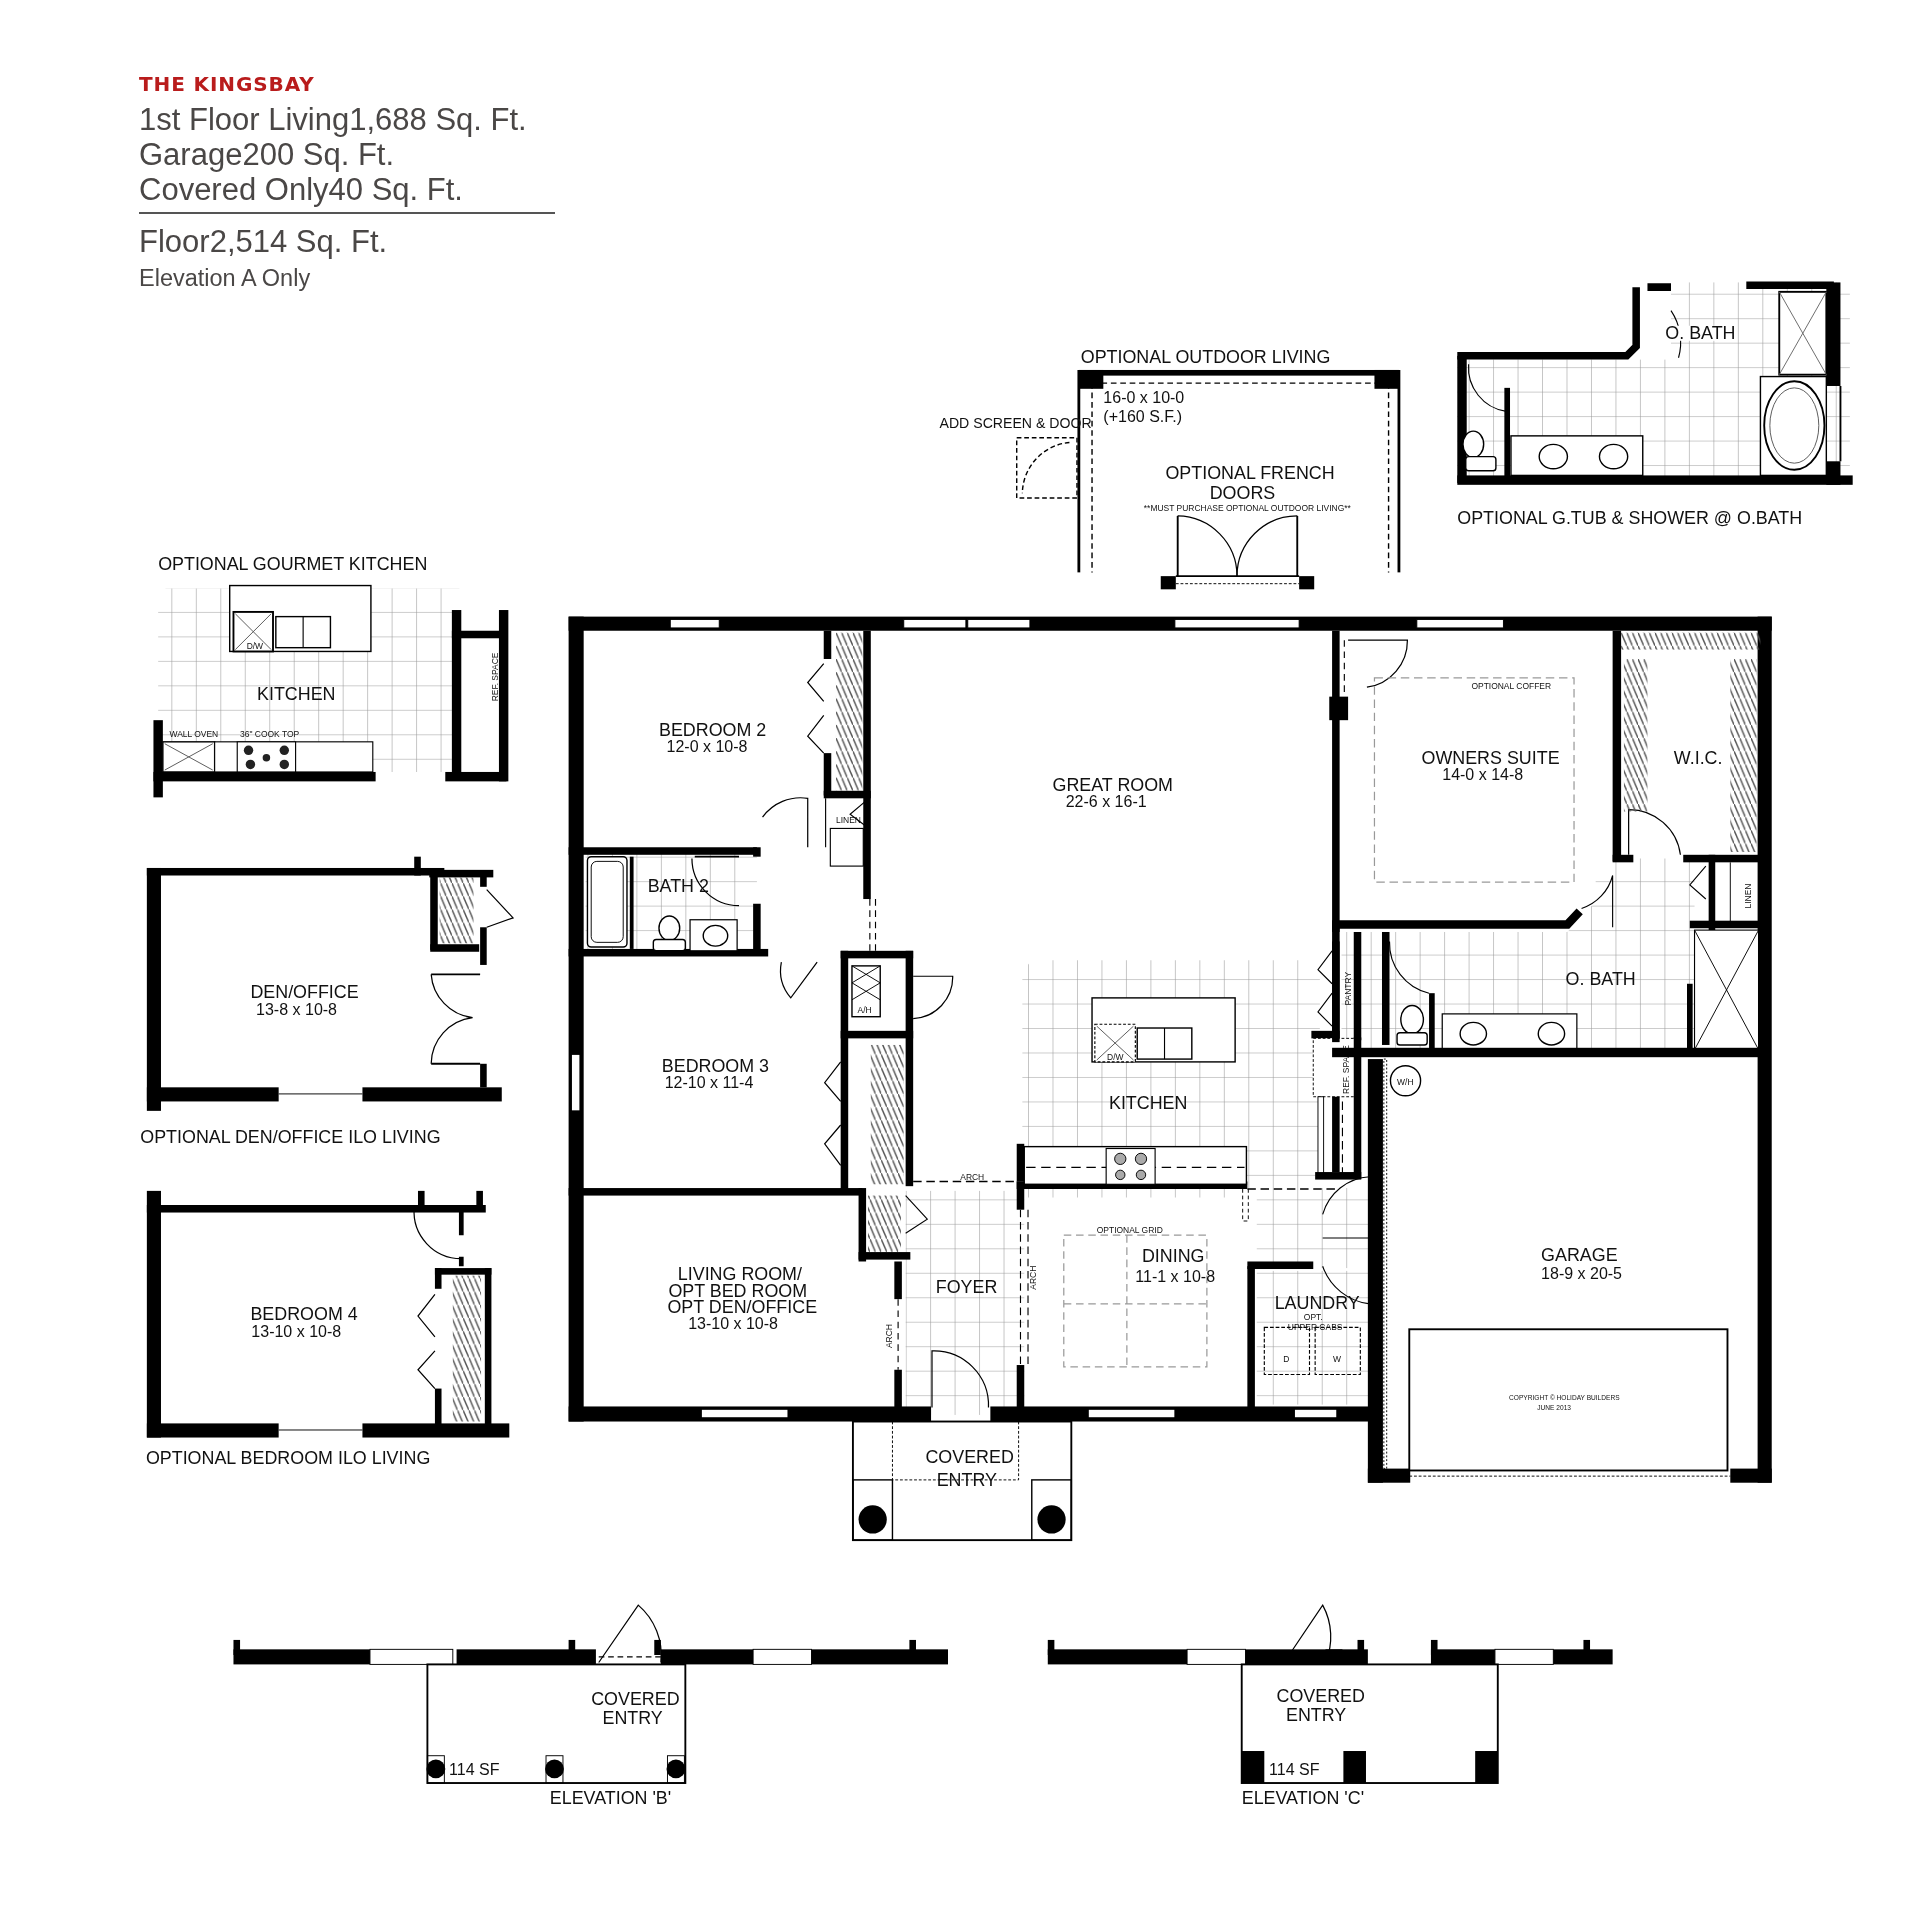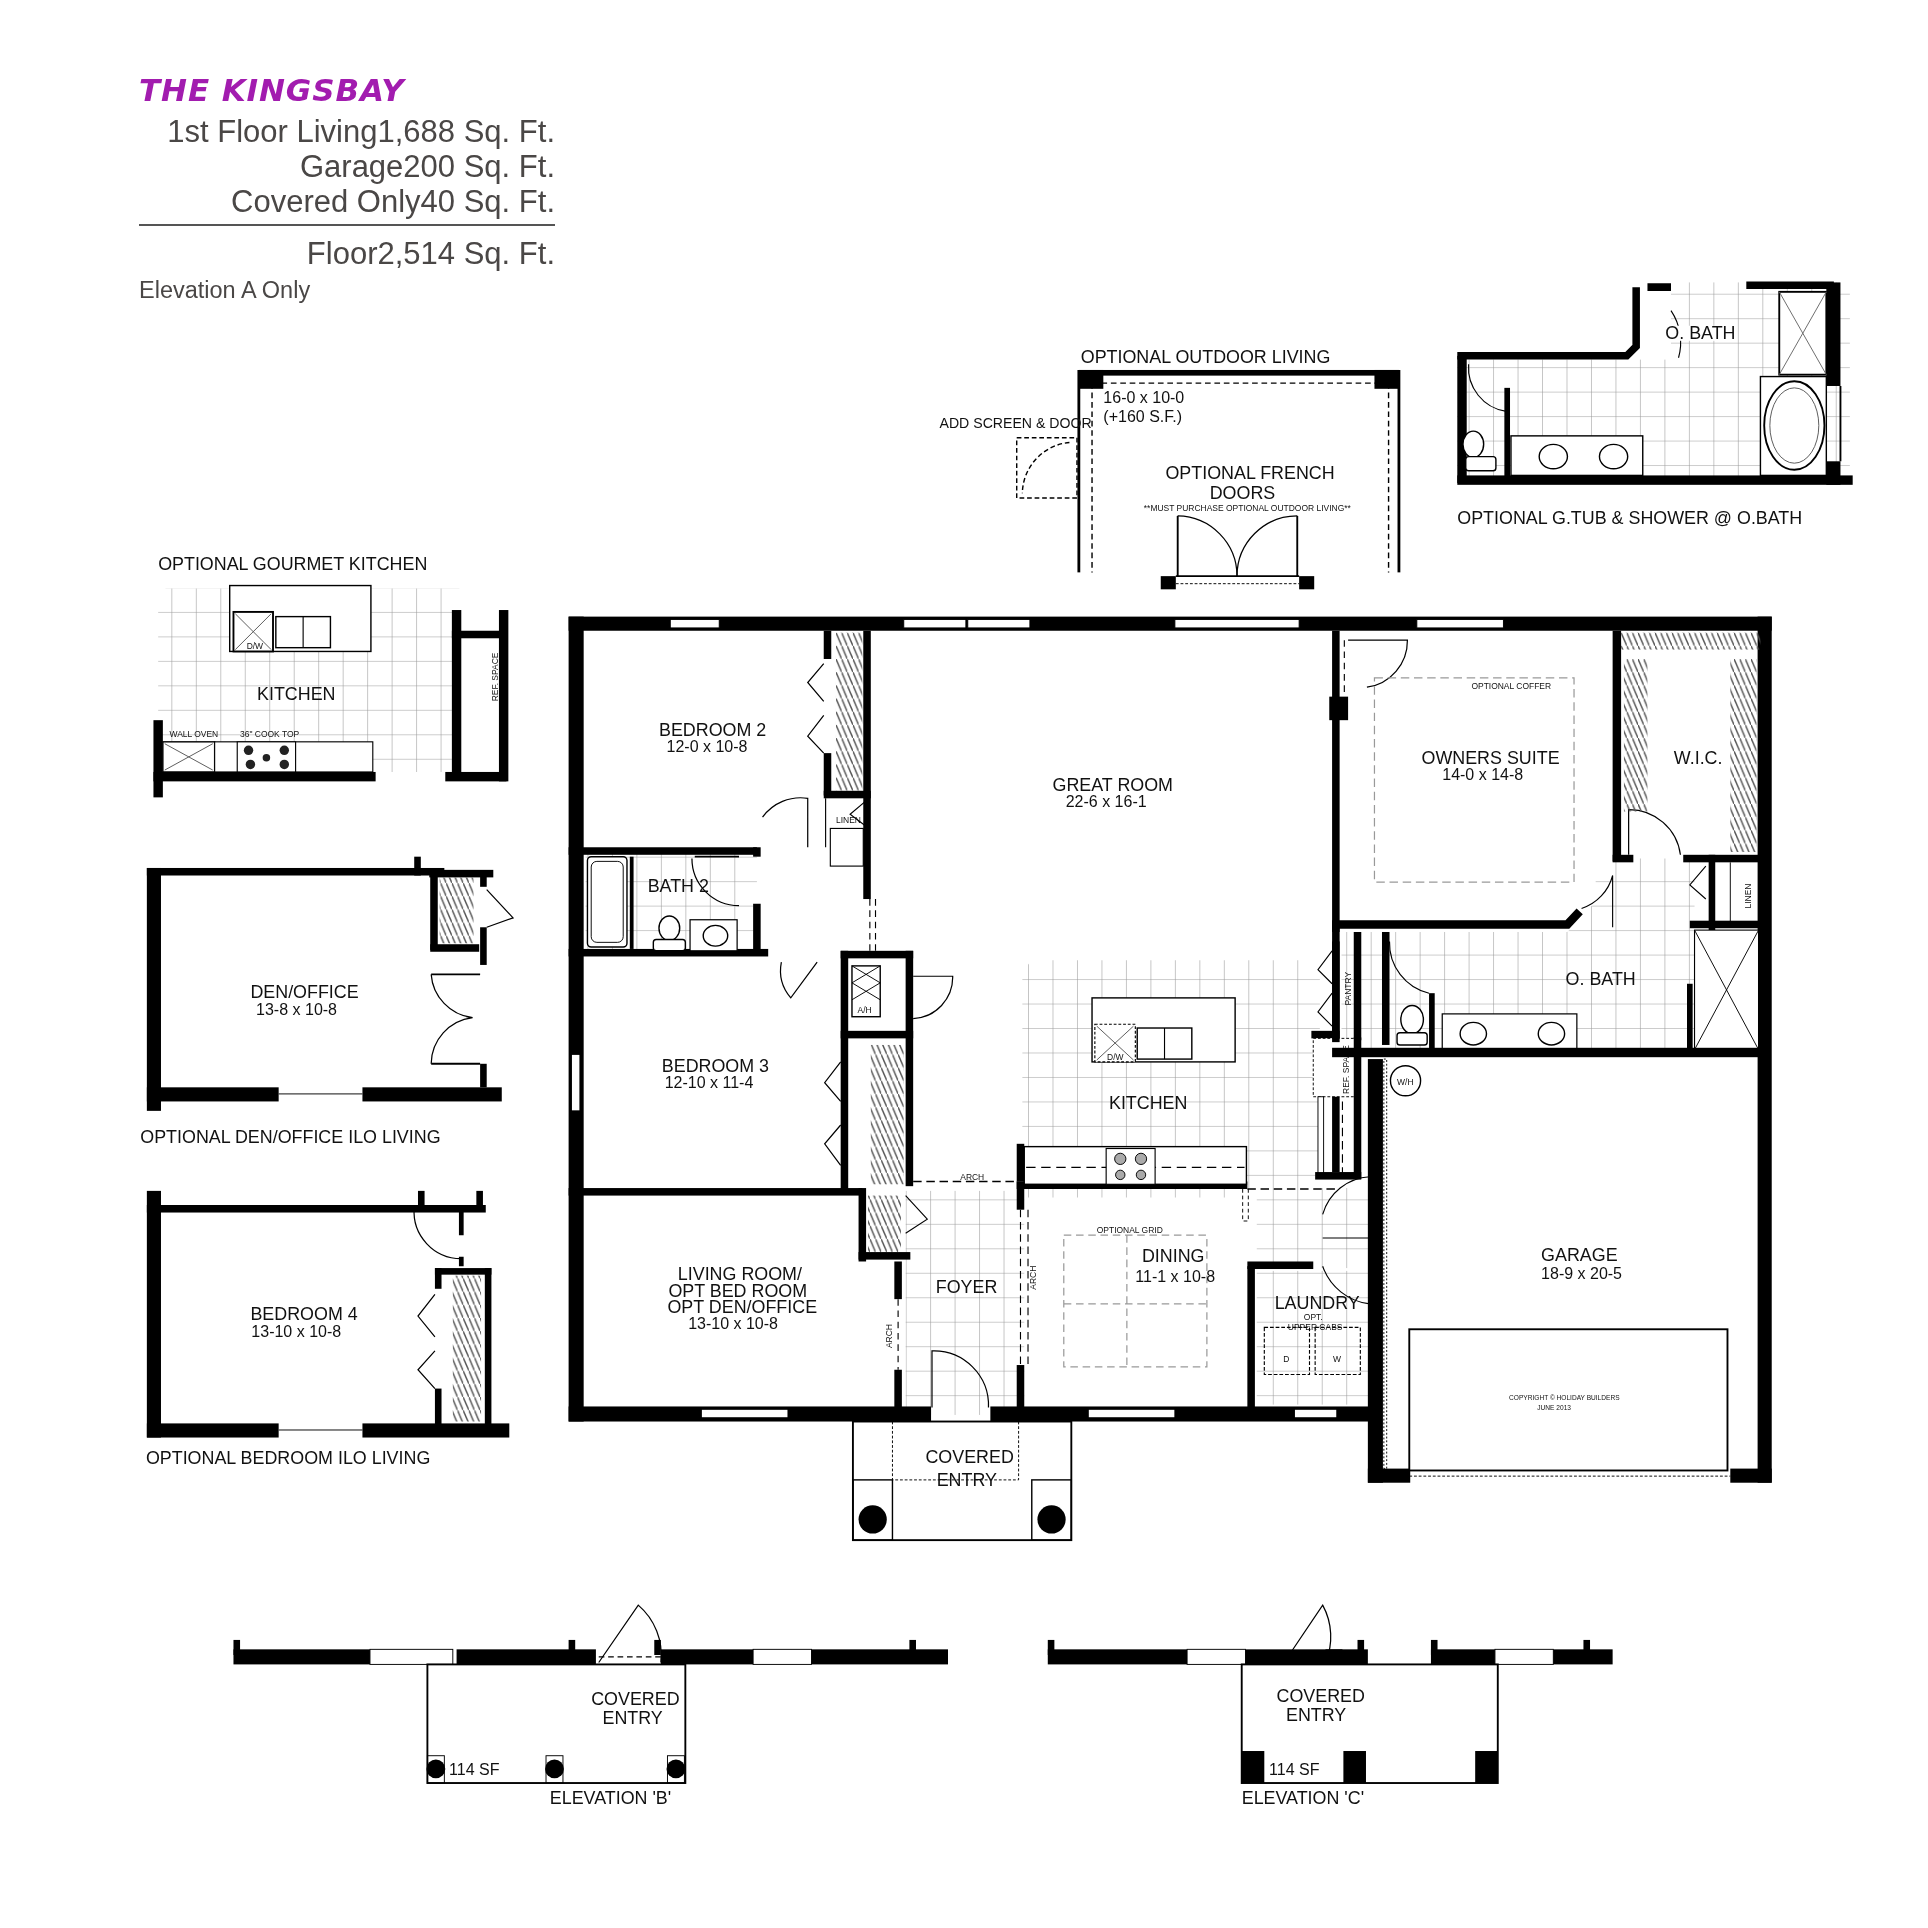--- a/index.html
+++ b/index.html
@@ -1,20 +1,20 @@
 <!DOCTYPE html>
 <html style="font-size:15px"><head>
 <meta charset="utf-8">
 <style>
   html,body{margin:0;padding:0;background:#ffffff;}
   body{width:1928px;height:1928px;position:relative;overflow:hidden;font-family:"Liberation Sans",sans-serif;color:#111;}
   #plan{position:absolute;left:0;top:0;}
   .hdr{position:absolute;left:139px;top:72px;width:416px;color:#4a4746;}
-  .hdr .title{font-family:"DejaVu Sans",sans-serif;font-weight:bold;font-size:31px;letter-spacing:0.9px;color:#a21caf;margin-bottom:5.6px;font-style:italic;}
-  .hdr .row{display:flex;justify-content:flex-end;font-size:31px;line-height:35px;}
+  .hdr .title{font-family:"DejaVu Sans",sans-serif;font-weight:bold;font-size:20px;letter-spacing:0.9px;color:#b91c1c;margin-bottom:5.6px;}
+  .hdr .row{display:flex;justify-content:flex-start;font-size:31px;line-height:35px;}
   .hdr .rule{border-top:2.8px solid #555;margin:5.6px 0 9.4px 0;}
   .hdr .note{font-size:23.5px;margin-top:6px;}
   svg text{font-family:"Liberation Sans",sans-serif;fill:#111;}
   .lbl{font-size:19px;}
   .dim{font-size:17px;}
   .sm{font-size:12px;}
   .xs{font-size:9px;}
 </style>
 </head>
 <body>

